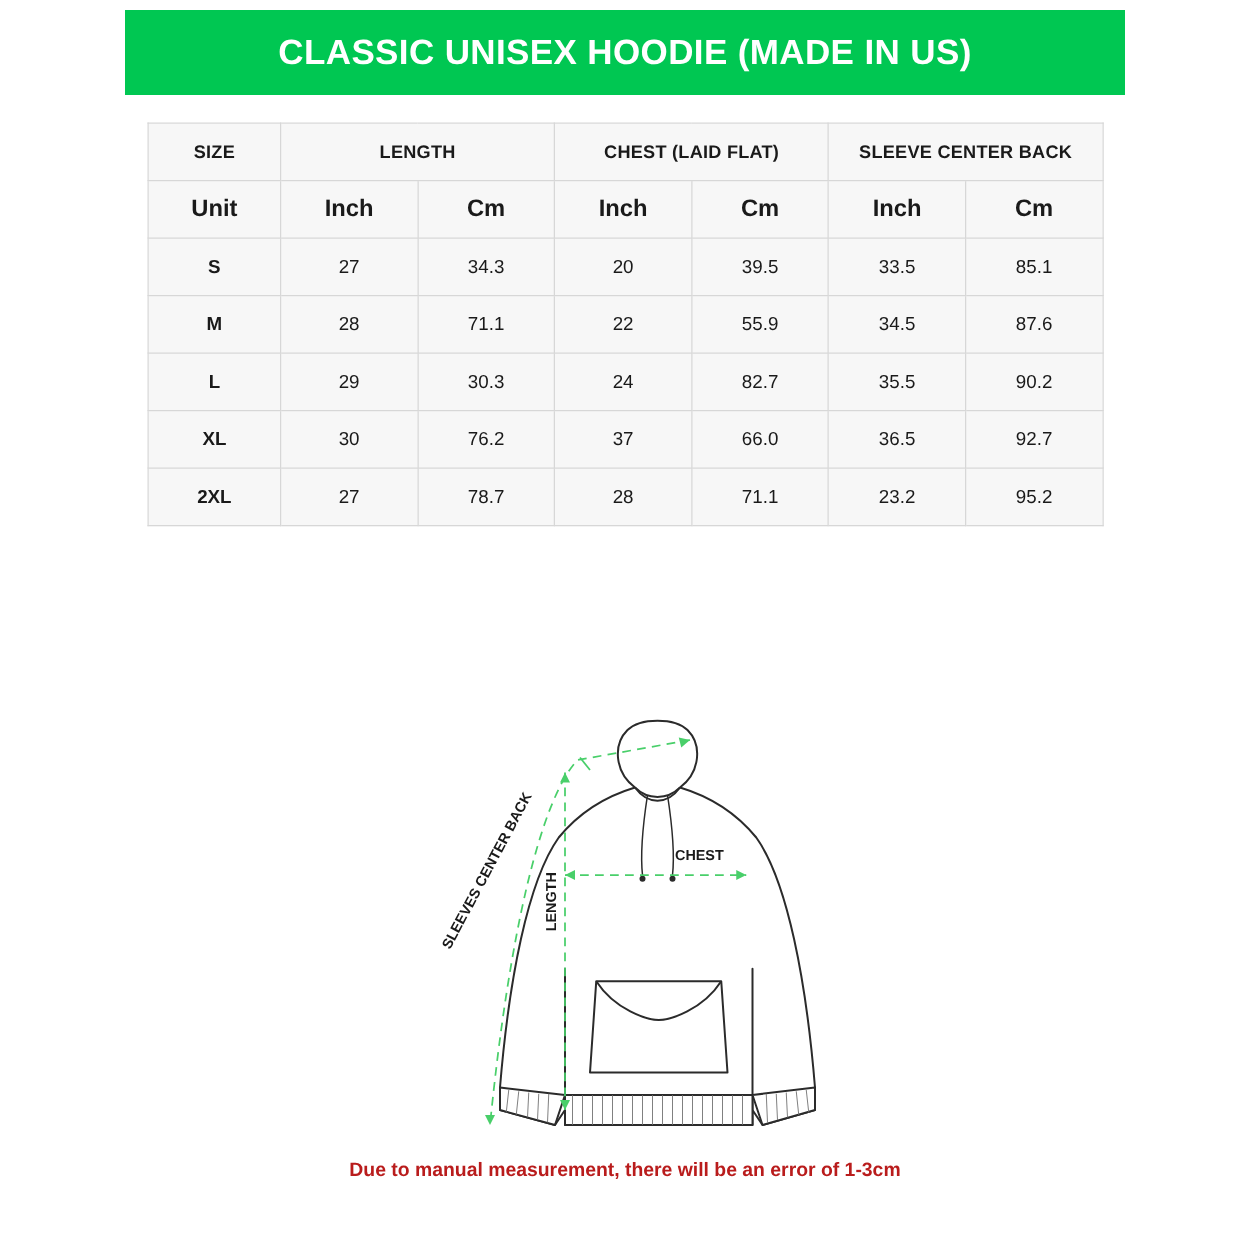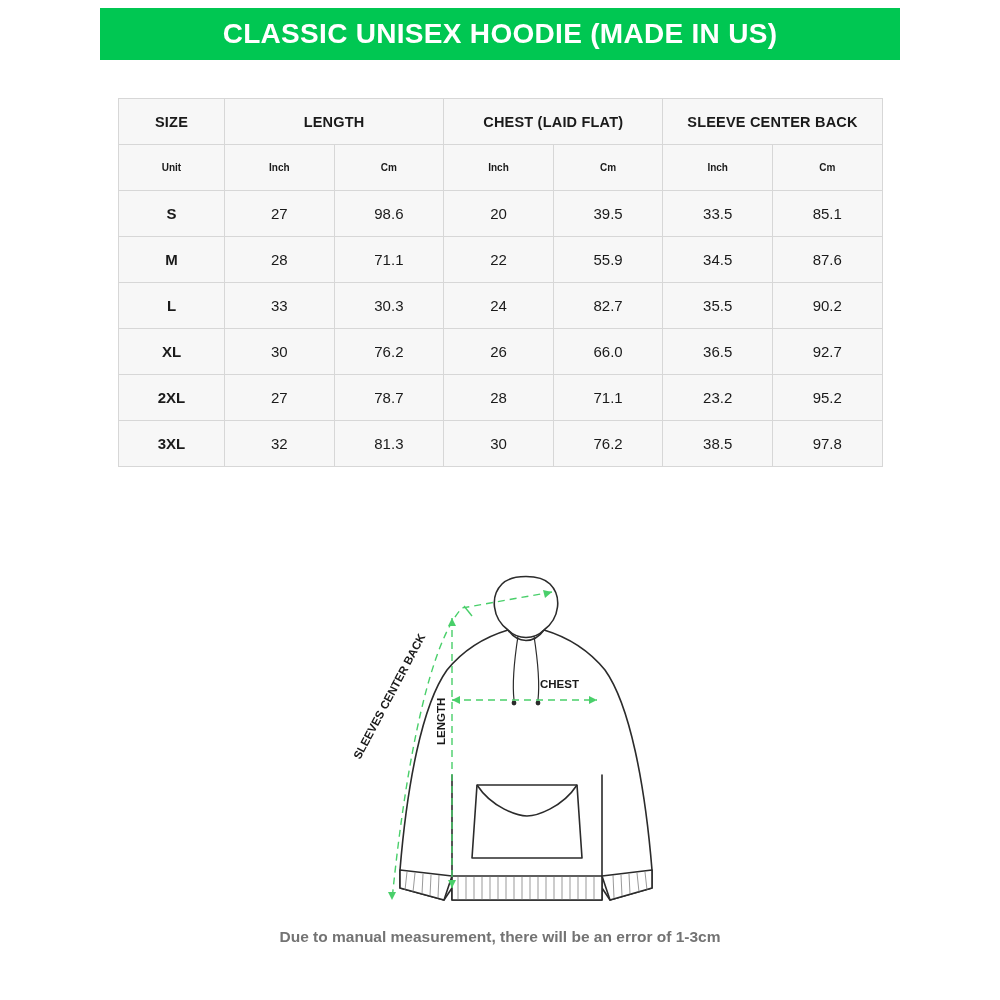--- a/index.html
+++ b/index.html
@@ -15,21 +15,21 @@
     position: relative;
     overflow: hidden;
   }
 
   
   .banner {
     position: absolute;
     left: 100px;
     top: 8px;
     width: 800px;
-    height: 52px;
+    height: 68px;
     background: #00c752;
     display: flex;
     align-items: center;
     justify-content: center;
   }
   .banner-title {
     color: #ffffff;
     font-size: 28px;
     font-weight: bold;
     letter-spacing: 0.3px;
@@ -58,21 +58,21 @@
     height: 45px;
     padding: 0;
   }
   table.size-table th {
     font-weight: bold;
     font-size: 14.5px;
     letter-spacing: 0.2px;
   }
   table.size-table tr.unit-row td {
     font-weight: bold;
-    font-size: 10px;
+    font-size: 19px;
   }
   table.size-table td.size-cell {
     font-weight: bold;
     font-size: 15px;
   }
   .col-size { width: 106px; }
   .col-num  { width: 109.6px; }
 
   
   .diagram {
@@ -84,21 +84,21 @@
   }
   .diagram svg { display: block; }
 
   
   .note {
     position: absolute;
     left: 0;
     top: 928px;
     width: 1000px;
     text-align: center;
-    color: #737373;
+    color: #b91c1c;
     font-size: 15.5px;
     font-weight: bold;
   }
 </style>
 </head>
 <body>
 
 <div class="banner">
   <div class="banner-title">CLASSIC UNISEX HOODIE (MADE IN US)</div>
 </div>
@@ -128,70 +128,61 @@
         <td>Inch</td>
         <td>Cm</td>
         <td>Inch</td>
         <td>Cm</td>
       </tr>
     </thead>
     <tbody>
       <tr>
         <td class="size-cell">S</td>
         <td>27</td>
-        <td>98.6</td>
+        <td>34.3</td>
         <td>20</td>
         <td>39.5</td>
         <td>33.5</td>
         <td>85.1</td>
       </tr>
       <tr>
         <td class="size-cell">M</td>
         <td>28</td>
         <td>71.1</td>
         <td>22</td>
         <td>55.9</td>
         <td>34.5</td>
         <td>87.6</td>
       </tr>
       <tr>
         <td class="size-cell">L</td>
-        <td>33</td>
+        <td>29</td>
         <td>30.3</td>
         <td>24</td>
         <td>82.7</td>
         <td>35.5</td>
         <td>90.2</td>
       </tr>
       <tr>
         <td class="size-cell">XL</td>
         <td>30</td>
         <td>76.2</td>
-        <td>26</td>
+        <td>37</td>
         <td>66.0</td>
         <td>36.5</td>
         <td>92.7</td>
       </tr>
       <tr>
         <td class="size-cell">2XL</td>
         <td>27</td>
         <td>78.7</td>
         <td>28</td>
         <td>71.1</td>
         <td>23.2</td>
         <td>95.2</td>
-      </tr>
-      <tr>
-        <td class="size-cell">3XL</td>
-        <td>32</td>
-        <td>81.3</td>
-        <td>30</td>
-        <td>76.2</td>
-        <td>38.5</td>
-        <td>97.8</td>
       </tr>
     </tbody>
   </table>
 </div>
 
 <div class="diagram">
   <svg width="420" height="360" viewBox="0 0 420 360">
     <g fill="#ffffff" stroke="#2b2b2b" stroke-width="1.6" stroke-linejoin="round">
 
       <path d="M135 100 C 110 135, 95 215, 88 300 L 88 318 L 132 330 L 140 318

